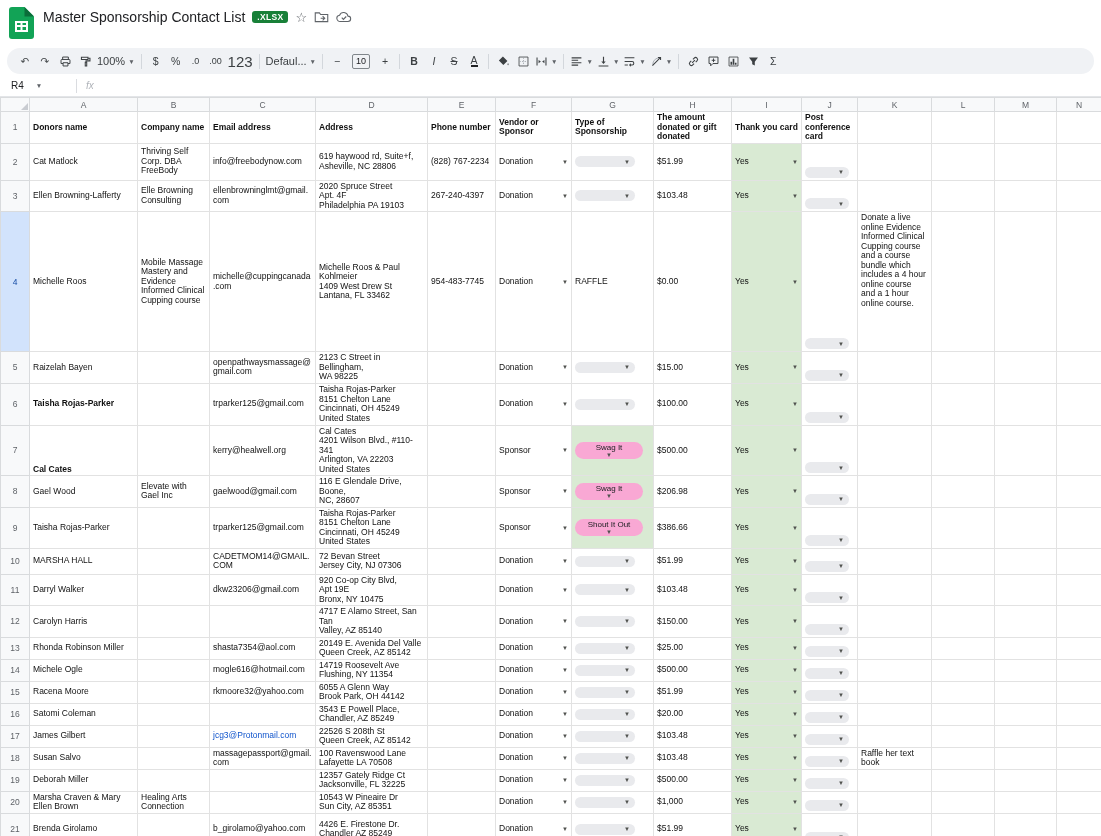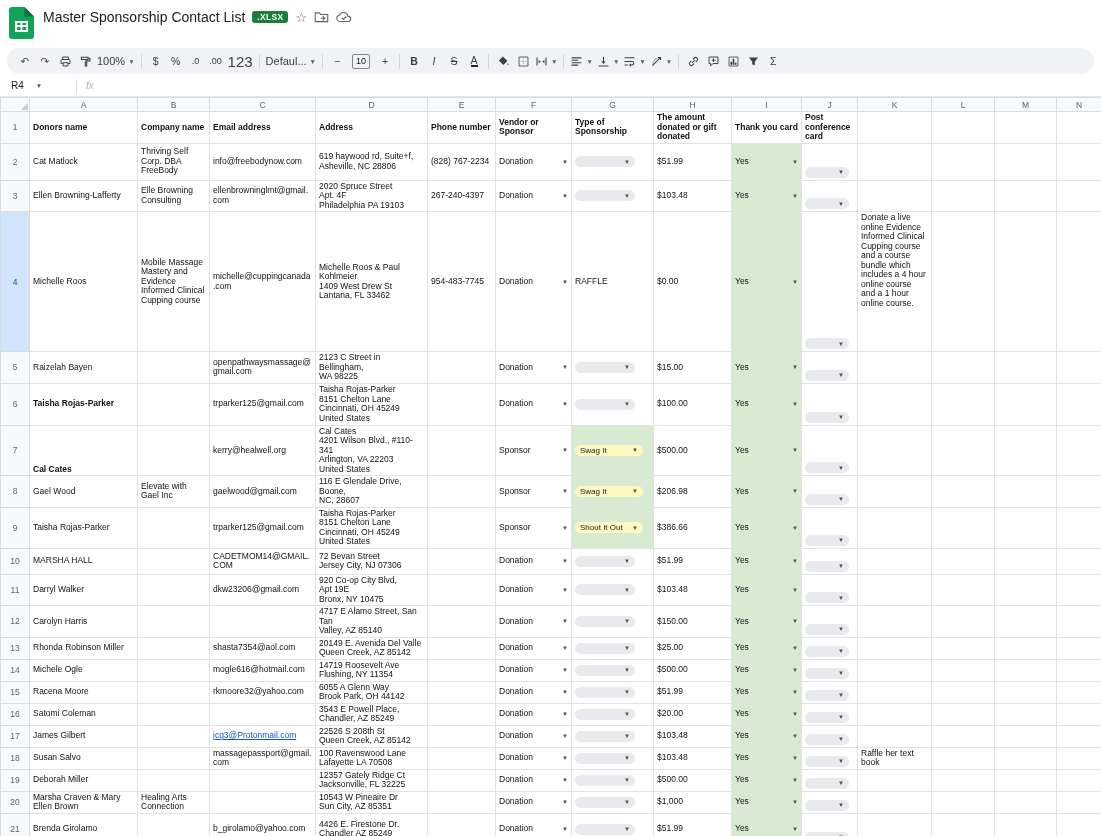--- a/index.html
+++ b/index.html
@@ -54,27 +54,27 @@
   th.rh.sel { background:#d2e3fc; color:#174ea6; }
   td.cell { border-right:1px solid #e2e2e2; border-bottom:1px solid #e2e2e2; font-size:8.5px;
     line-height:9.5px; color:#111; padding:1px 3px; vertical-align:middle; overflow:hidden;
     word-wrap:break-word; }
   td.fh { font-weight:700; }
   td.vb { vertical-align:bottom; }
   td.vt { vertical-align:top; }
   .bold { font-weight:700; }
   td.addr { white-space:pre-line; }
   td.email { overflow-wrap:anywhere; }
-  .link { color:#1155cc; text-decoration:underline; }
+  .link { color:#1155cc; }
   td.green { background:#d9ead3; }
   .ddcell { display:flex; align-items:center; justify-content:space-between; }
   .car { color:#50524f; font-size:6px; flex:none; line-height:1; }
   .chip { display:inline-flex; align-items:center; justify-content:space-between;
     background:#e9eaed; border-radius:9px; padding:1px 5px; min-height:11px; vertical-align:middle; }
-  .chip-g { background:#fef9c3; }
+  .chip-g { background:#f9a8d4;flex-direction:column; }
   .chip-t { font-size:8px; line-height:9px; color:#202124; }
   td.jcell { vertical-align:bottom; padding-bottom:2px; }
 </style>
 </head>
 <body>
 
 <div class="titlebar">
   <div class="logo">
     <svg width="25" height="32" viewBox="0 0 25 32">
       <path d="M15.5 0H3a3 3 0 0 0-3 3v26a3 3 0 0 0 3 3h19a3 3 0 0 0 3-3V9.5z" fill="#12a356"></path>

